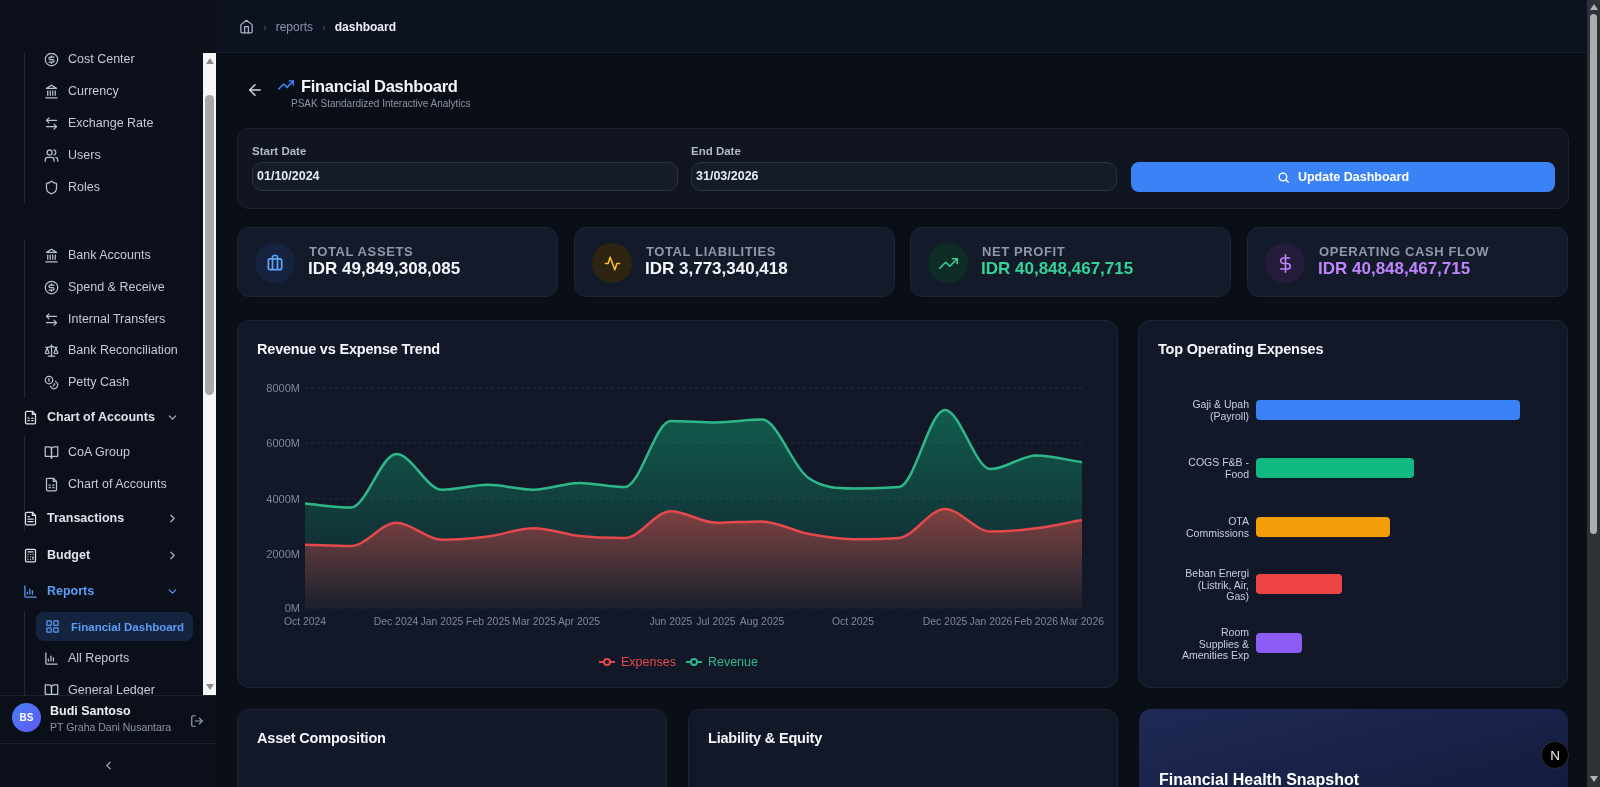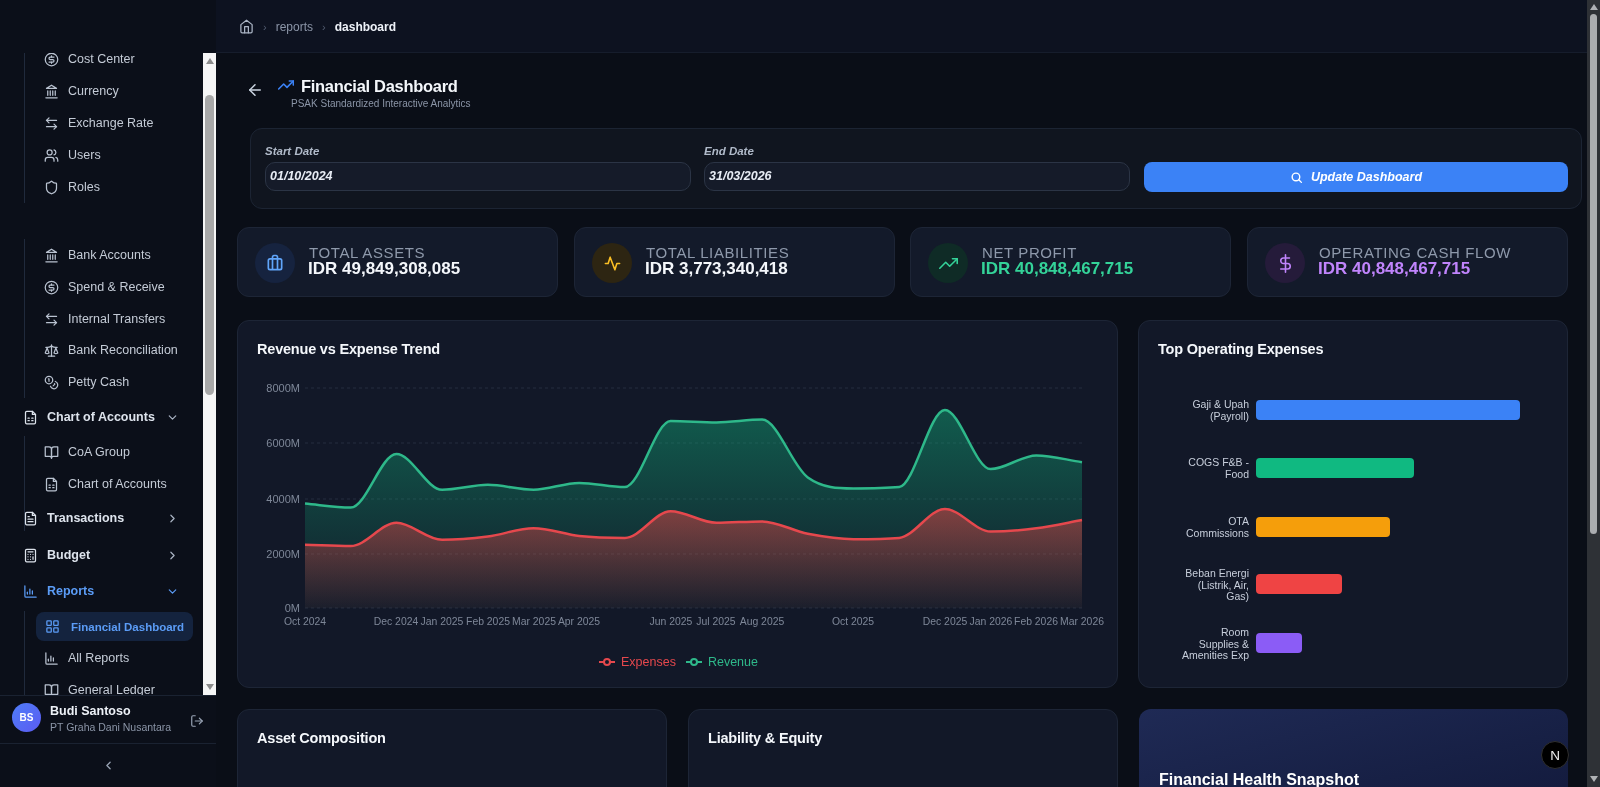--- a/index.html
+++ b/index.html
@@ -51,29 +51,29 @@
 
 
 #main { position:absolute; left:216px; top:53px; width:1372px; height:734px; background:#0a0e17; }
 .backarr { position:absolute; left:30px; top:28px; color:#cbd5e1; }
 #title { position:absolute; left:85px; top:24px; font-size:16.5px; font-weight:bold; color:#f4f7fb; letter-spacing:-0.3px; }
 #subtitle { position:absolute; left:60px; top:45px; font-size:10px; color:#8b95a7;padding-left:15px; }
 
 .card { position:absolute; background:#121828; border:1px solid #1d2536; border-radius:12px; }
 
 
-#filter { left:34px; top:75px; width:1332px; height:81px; background:#10151f; border-color:#1c2433;font-style:italic; }
+#filter { left:21px; top:75px; width:1332px; height:81px; background:#10151f; border-color:#1c2433; }
 #filter .flabel { position:absolute; top:16px; font-size:11.5px; font-weight:bold; color:#b0bac9; }
 #filter .inp { position:absolute; top:33px; height:29px; background:#151b29; border:1px solid #2b3445; border-radius:10px; color:#e8edf5; font-size:12.5px; font-weight:bold; line-height:27px; padding-left:4px; }
 #btn { position:absolute; left:893px; top:33px; width:424px; height:30px; background:#3b82f6; border-radius:8px; color:#fff; font-size:12.5px; font-weight:bold; display:flex; align-items:center; justify-content:center; gap:8px; }
 
 
 .stat { top:174px; width:321px; height:70px; background:#131a2a; }
 .stat .ic { position:absolute; left:17px; top:15px; width:40px; height:40px; border-radius:50%; display:flex; align-items:center; justify-content:center; }
-.stat .sl { position:absolute; left:71px; top:16px; font-size:15px; font-weight:normal; letter-spacing:.6px; color:#8e99ab; }
+.stat .sl { position:absolute; left:71px; top:16px; font-size:13px; font-weight:bold; letter-spacing:.6px; color:#8e99ab; }
 .stat .sv { position:absolute; left:70px; top:31px; font-size:17px; font-weight:bold; color:#f4f7fb; }
 
 
 #chartcard { left:21px; top:267px; width:881px; height:368px; }
 #chartcard h3, #opexcard h3, .bcard h3 { position:absolute; left:19px; top:20px; font-size:14.5px; font-weight:bold; color:#f4f7fb; letter-spacing:-0.2px; }
 #opexcard { left:922px; top:267px; width:430px; height:368px; }
 
 
 .bcard { top:656px; width:430px; height:131px; }
 #health { left:923px; top:656px; width:429px; height:131px; background:linear-gradient(165deg,#1f2a55 0%,#172045 55%,#111839 100%); border:none; }

